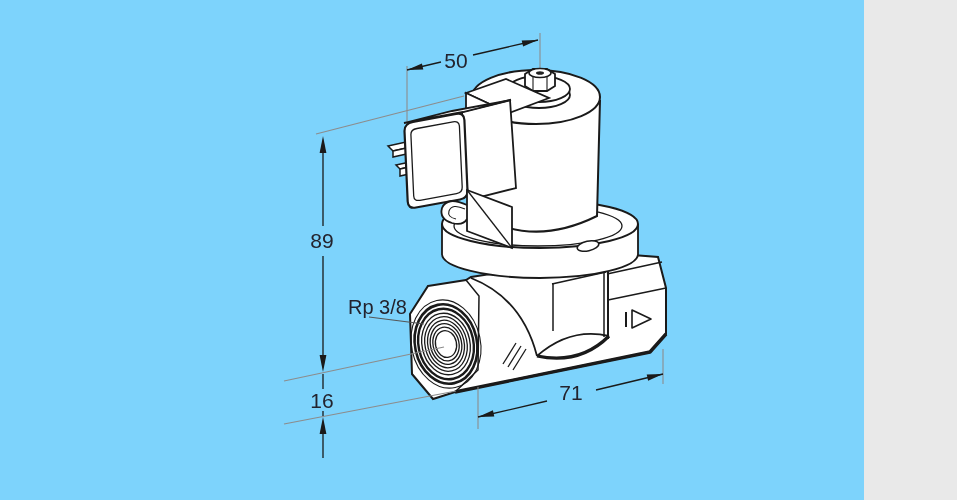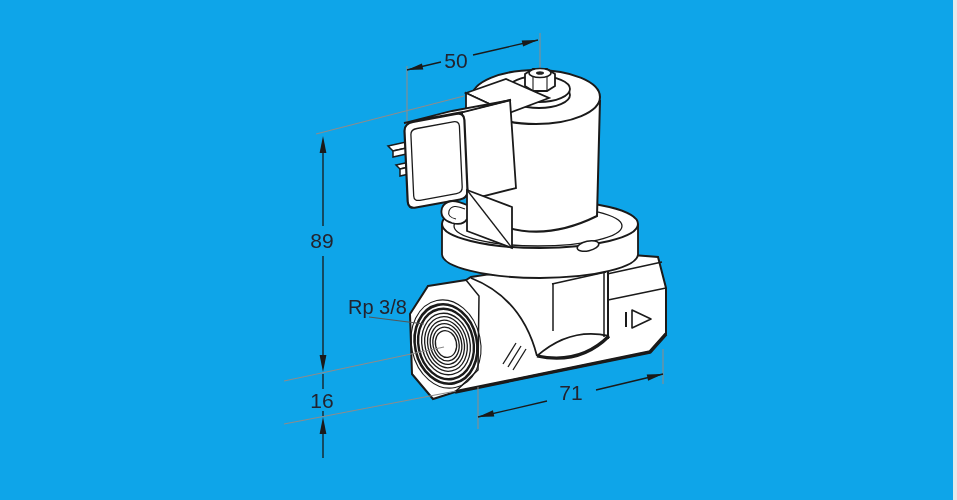--- a/index.html
+++ b/index.html
@@ -1,16 +1,16 @@
 <!DOCTYPE html>
 <html><head>
 <meta charset="utf-8">
 <style>
   html,body{margin:0;padding:0;background:#e9e9e9;}
-  .stage{position:relative;width:953px;height:500px;background:#0ea5e9;overflow:hidden;
+  .stage{position:relative;width:864px;height:500px;background:#7dd3fc;overflow:hidden;
          font-family:"Liberation Sans", sans-serif;}
   svg{position:absolute;left:0;top:0;}
   .dim-text{font-family:"Liberation Sans", sans-serif;font-size:21px;fill:#23232e;}
   .label-text{font-family:"Liberation Sans", sans-serif;font-size:20px;fill:#23232e;}
   .ext{stroke:#8c8c8c;stroke-width:1.1;fill:none;}
   .dim{stroke:#1a1a1a;stroke-width:1.3;fill:none;}
   .arr{fill:#1a1a1a;stroke:none;}
   .o2{stroke:#1a1a1a;stroke-width:2;fill:#fff;}
   .o18{stroke:#1a1a1a;stroke-width:1.8;fill:#fff;}
   .o15{stroke:#1a1a1a;stroke-width:1.5;fill:none;}

